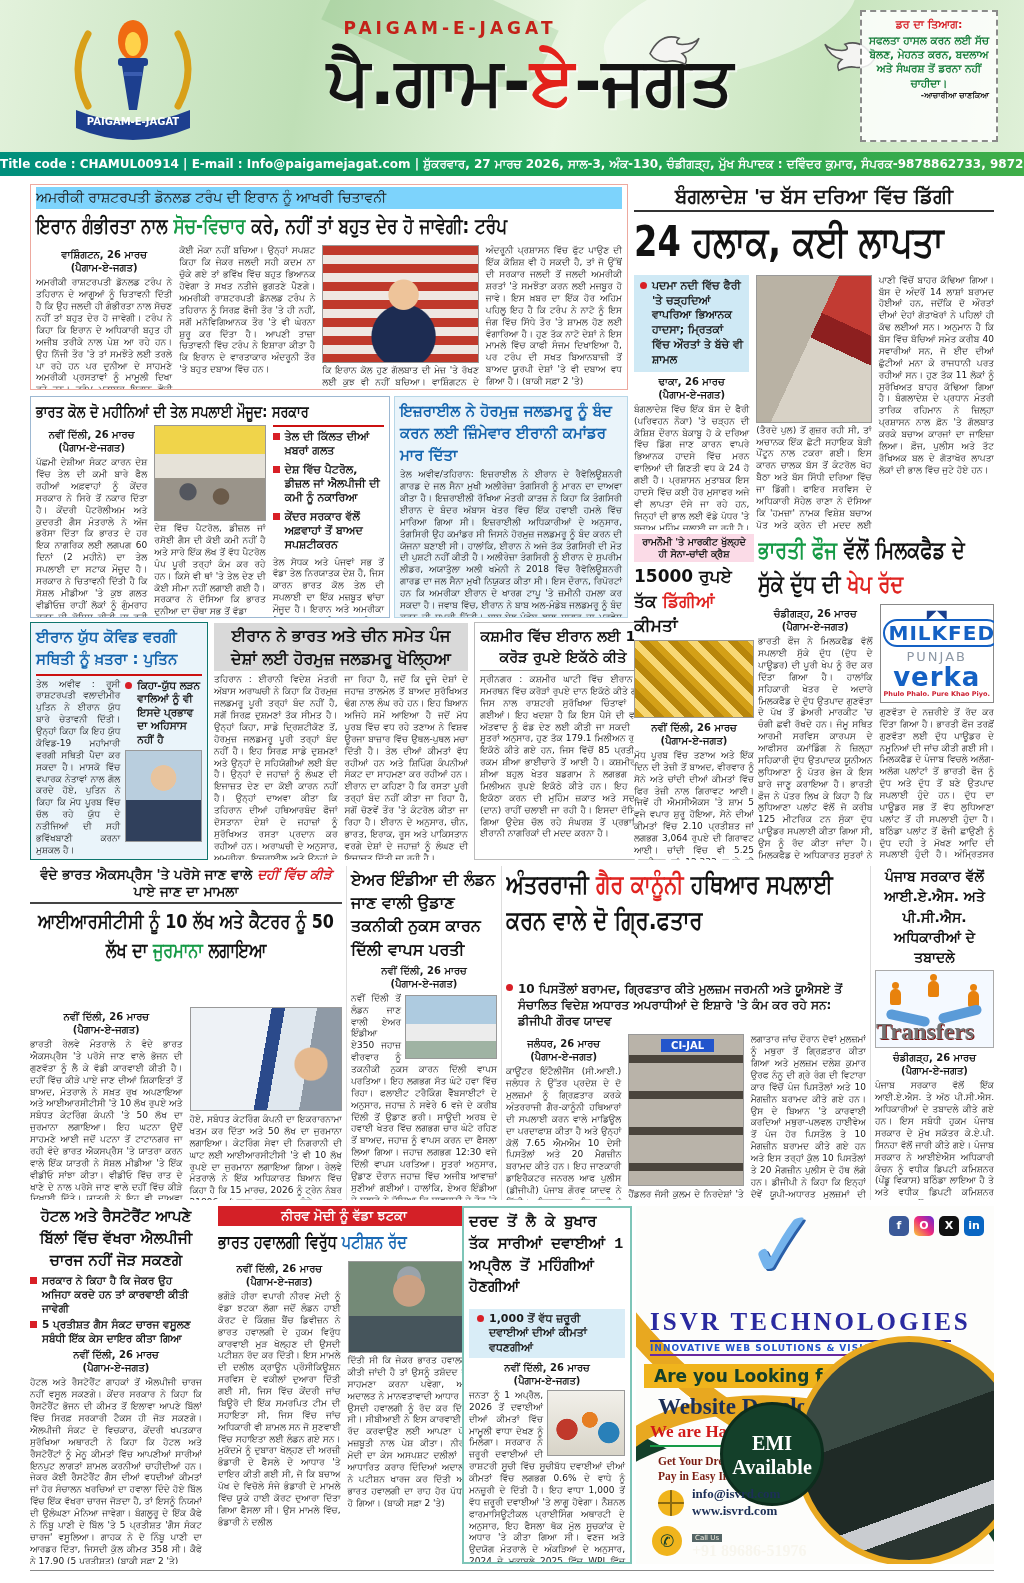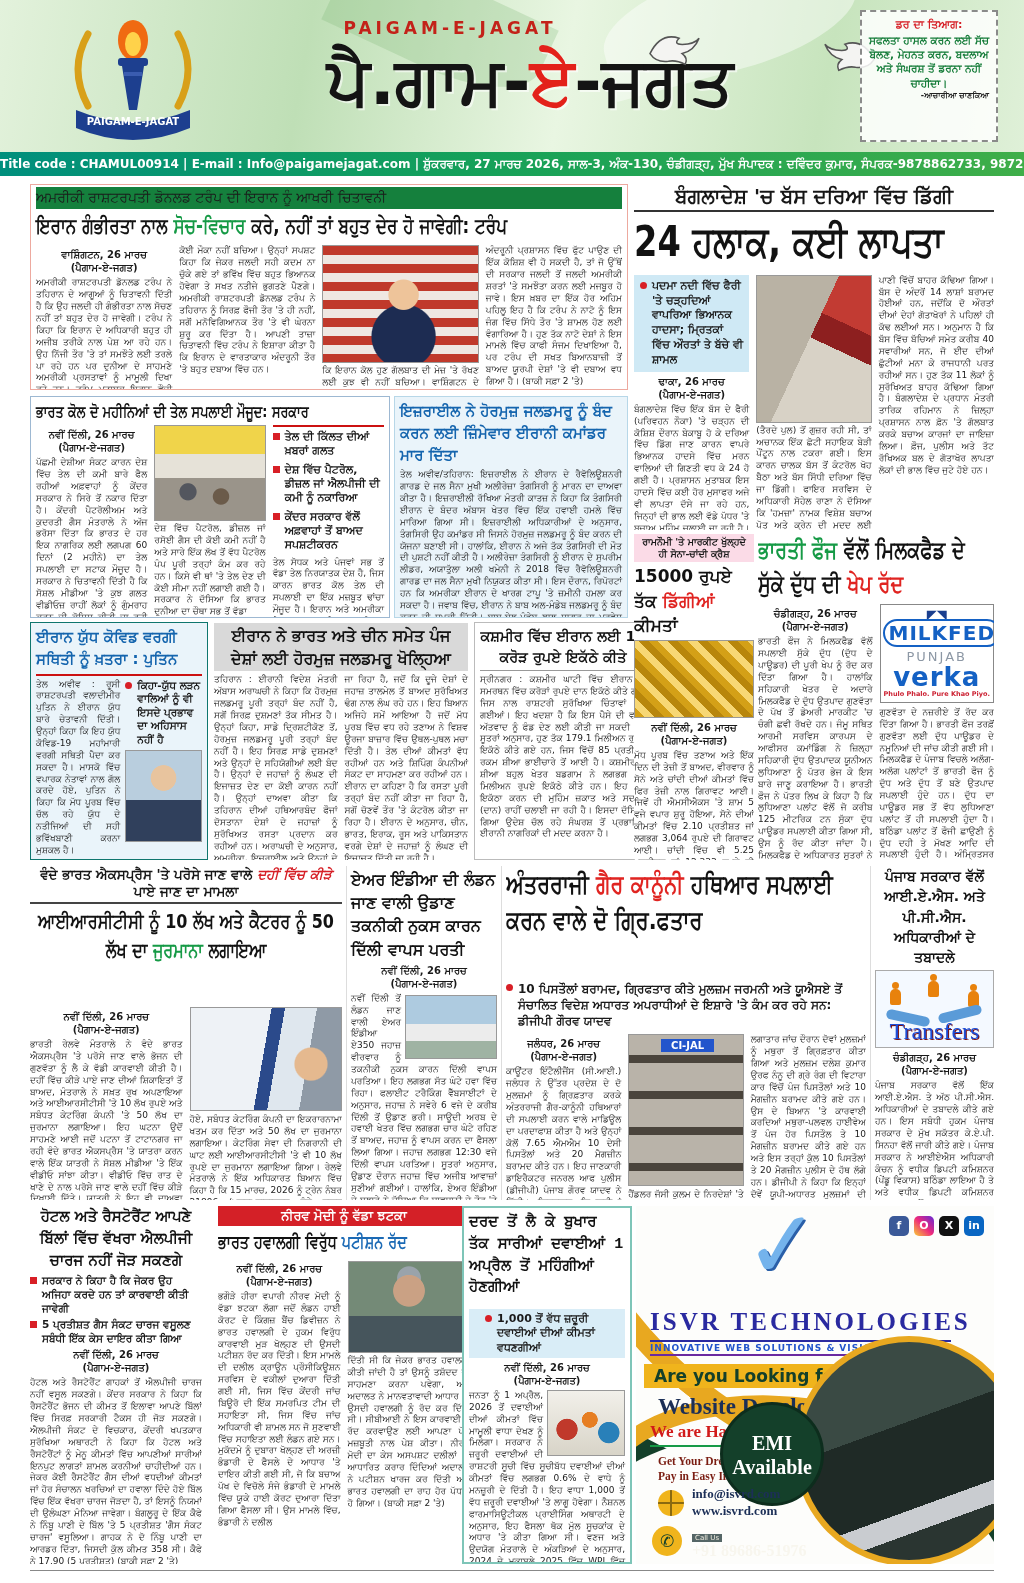--- a/index.html
+++ b/index.html
@@ -59,21 +59,21 @@
   #art-airindia { left:346px; top:866px;  width:156px; height:334px; border-left:1px solid #ddd; border-right:1px solid #ddd; padding:0 4px; }
   #art-weapons  { left:506px; top:866px;  width:360px; height:334px; }
   #art-transfers{ left:870px; top:866px;  width:124px; height:334px; border-left:1px solid #ddd; padding-left:4px; }
   #art-hotel    { left:30px;  top:1206px; width:172px; height:358px; }
   #art-nirav    { left:218px; top:1206px; width:252px; height:358px; }
   #art-medicine { left:462px; top:1206px; width:170px; height:358px; border:2px solid #7ec5b8; padding:4px 5px; }
   #ad-isvr      { left:636px; top:1206px; width:358px; height:358px; }
   .footer-rule  { position:absolute; left:30px; top:1570px; width:964px; height:1px; background:#888; }
 
   
-  .trump-kick { background:#15803d; font-size:14px; padding:2px 0 3px; }
+  .trump-kick { background:#7dd3fc; font-size:14px; padding:2px 0 3px; }
   .trump-h { font-size:21px; margin:2px 0 4px; white-space:nowrap; }
   .trump-photo { height:118px; background:
       radial-gradient(circle at 52% 42%, #eec49a 0 14%, transparent 15%),
       radial-gradient(circle at 52% 78%, #1d2c52 0 26%, transparent 27%),
       repeating-linear-gradient(180deg,#c0392b 0 9px,#efe7e2 9px 18px); }
   
   .bus-kick { font-size:20px; border-bottom:2px solid #333; padding-bottom:2px; }
   .bus-h { font-size:42px; line-height:1.35; margin:2px 0 4px; white-space:nowrap; }
   .bus-box { background:#cfe9f5; padding:4px 6px; font-size:11px; line-height:1.35; }
   .bus-photo { height:148px; background:
@@ -126,37 +126,37 @@
   
   .weap-h { font-size:26px; line-height:1.4; margin-bottom:3px; }
   .weap-bullet { font-size:12px; line-height:1.35; margin:2px 0 5px; }
   .guns-photo { height:152px; background:
       repeating-linear-gradient(0deg,#b9b3a9 0 14px,#4a443c 14px 22px,#b9b3a9 22px 36px),
       #b9b3a9; position:relative; margin-bottom:3px; }
   .guns-tag { position:absolute; left:28%; top:4px; background:#2255cc; color:#fff; font-weight:bold; font-size:10px; padding:1px 10px; }
   
   .trans-h { font-size:14px; text-align:center; }
   .trans-img { border:1px solid #aaa; background:#f4f9ff; height:78px; position:relative; margin:3px 0; }
-  .trans-word { position:absolute; left:0; right:0; bottom:2px; text-align:center; font-family:"Liberation Serif","DejaVu Serif",serif; font-weight:normal; font-size:24px; color:#1d4ed8; text-shadow:1px 1px 0 #7a1010; }
+  .trans-word { position:absolute; left:0; right:0; bottom:2px; text-align:left; font-family:"Liberation Serif","DejaVu Serif",serif; font-weight:bold; font-size:24px; color:#737373; text-shadow:1px 1px 0 #7a1010; }
   .tp { position:absolute; width:11px; height:16px; background:#e8820c; border-radius:5px 5px 2px 2px; }
   .tp::before { content:""; position:absolute; left:2px; top:-7px; width:7px; height:7px; border-radius:50%; background:#e8820c; }
   .ta { position:absolute; height:10px; background:#5a9bd8; border-radius:6px; }
   
   .hotel-h { font-size:15px; text-align:center; margin-bottom:3px; }
   .hotel-b { font-size:10.5px; line-height:1.3; margin-bottom:3px; }
   
   .nirav-kick { background:#d42027; color:#fff; font-weight:bold; font-size:13px; text-align:center; padding:2px 0; }
   .nirav-h { font-size:18px; margin:3px 0 4px; white-space:nowrap; }
   .nirav-photo { height:92px; background:
       radial-gradient(circle at 50% 32%, #caa184 0 18%, transparent 19%),
       radial-gradient(circle at 50% 18%, #9aa3ab 0 12%, transparent 13%),
       linear-gradient(180deg,#748a77 0 60%,#46555c 60%); border:1px solid #999; margin:2px 0; }
   
   .med-h { font-size:15px; margin-bottom:10px;font-family:Liberation Mono, monospace; }
-  .med-bullet { font-size:11px; line-height:1.3; background:#d9edf7; padding:3px 16px; margin-bottom:2px; }
+  .med-bullet { font-size:11px; line-height:1.3; background:#d9edf7; padding:3px 8px; margin-bottom:2px; }
   .meds-photo { width:78px; height:66px; float:right; margin:0 0 2px 4px; border:1px solid #999; background:
       radial-gradient(circle at 25% 60%, #c0392b 0 15%, transparent 16%),
       radial-gradient(circle at 55% 45%, #e67e22 0 14%, transparent 15%),
       radial-gradient(circle at 80% 65%, #2980b9 0 14%, transparent 15%),
       linear-gradient(180deg,#f2f0ea,#d8d4c8); }
 
   
   #ad-isvr { background:#14402a; }
   .ad-swoosh-w { position:absolute; left:-90px; top:-150px; width:560px; height:420px; background:#fdfdfb; border-radius:50%; transform:rotate(-8deg); }
   .ad-swoosh-g1 { position:absolute; left:-120px; top:-190px; width:620px; height:430px; border-radius:50%; border:22px solid #e8a820; border-top-color:transparent; border-left-color:transparent; transform:rotate(38deg); }

